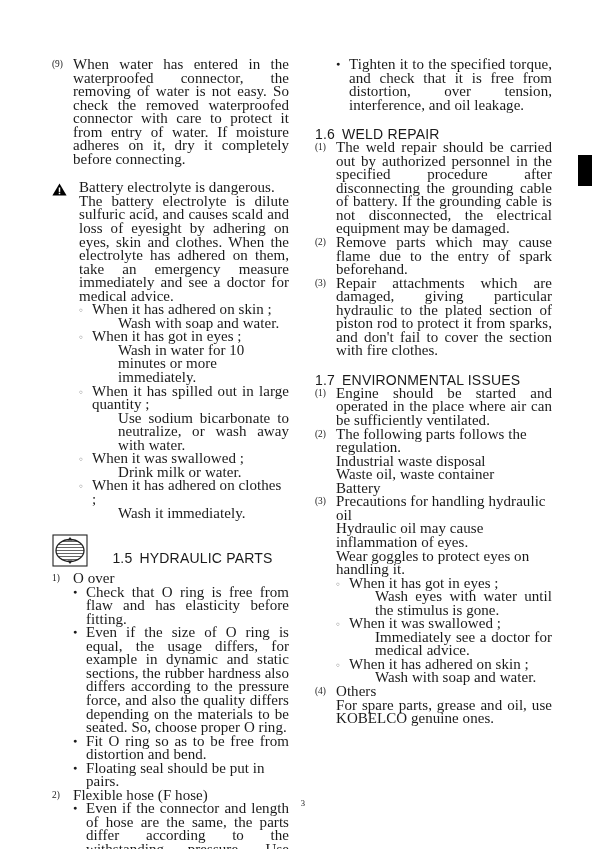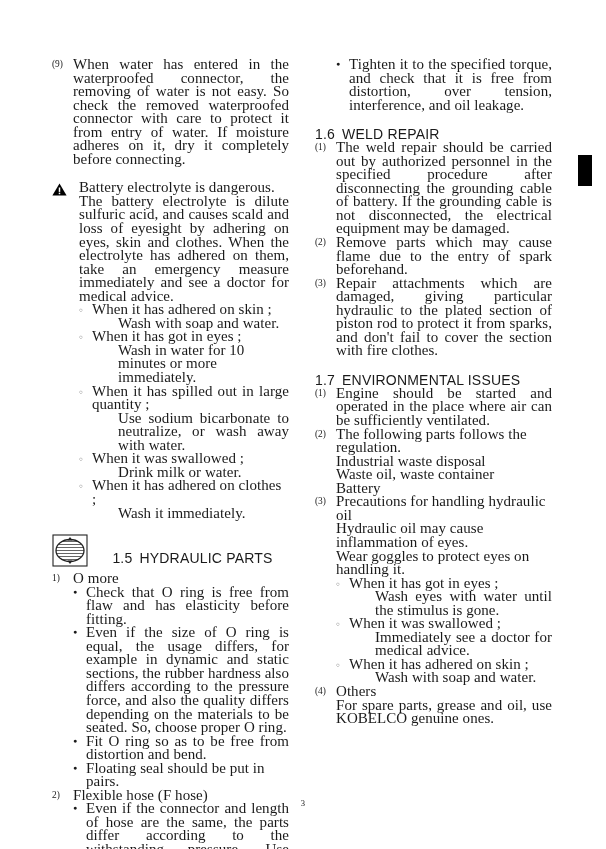--- a/index.html
+++ b/index.html
@@ -249,21 +249,21 @@
           </svg>
         </div>
         <div class="hyd-title heading">
           <span class="hnum">1.5</span><span>HYDRAULIC PARTS</span>
         </div>
       </div>
 
       <div class="numitem">
         <div class="num">1)</div>
         <div class="body">
-          <p class="para nj">O more</p>
+          <p class="para nj">O over</p>
         </div>
       </div>
       <div class="indent-c">
         <div class="bullitem">
           <div class="bullet">●</div>
           <div class="body">
             <p class="para">Check that O ring is free from flaw and has elasticity before fitting.</p>
           </div>
         </div>
         <div class="bullitem">

